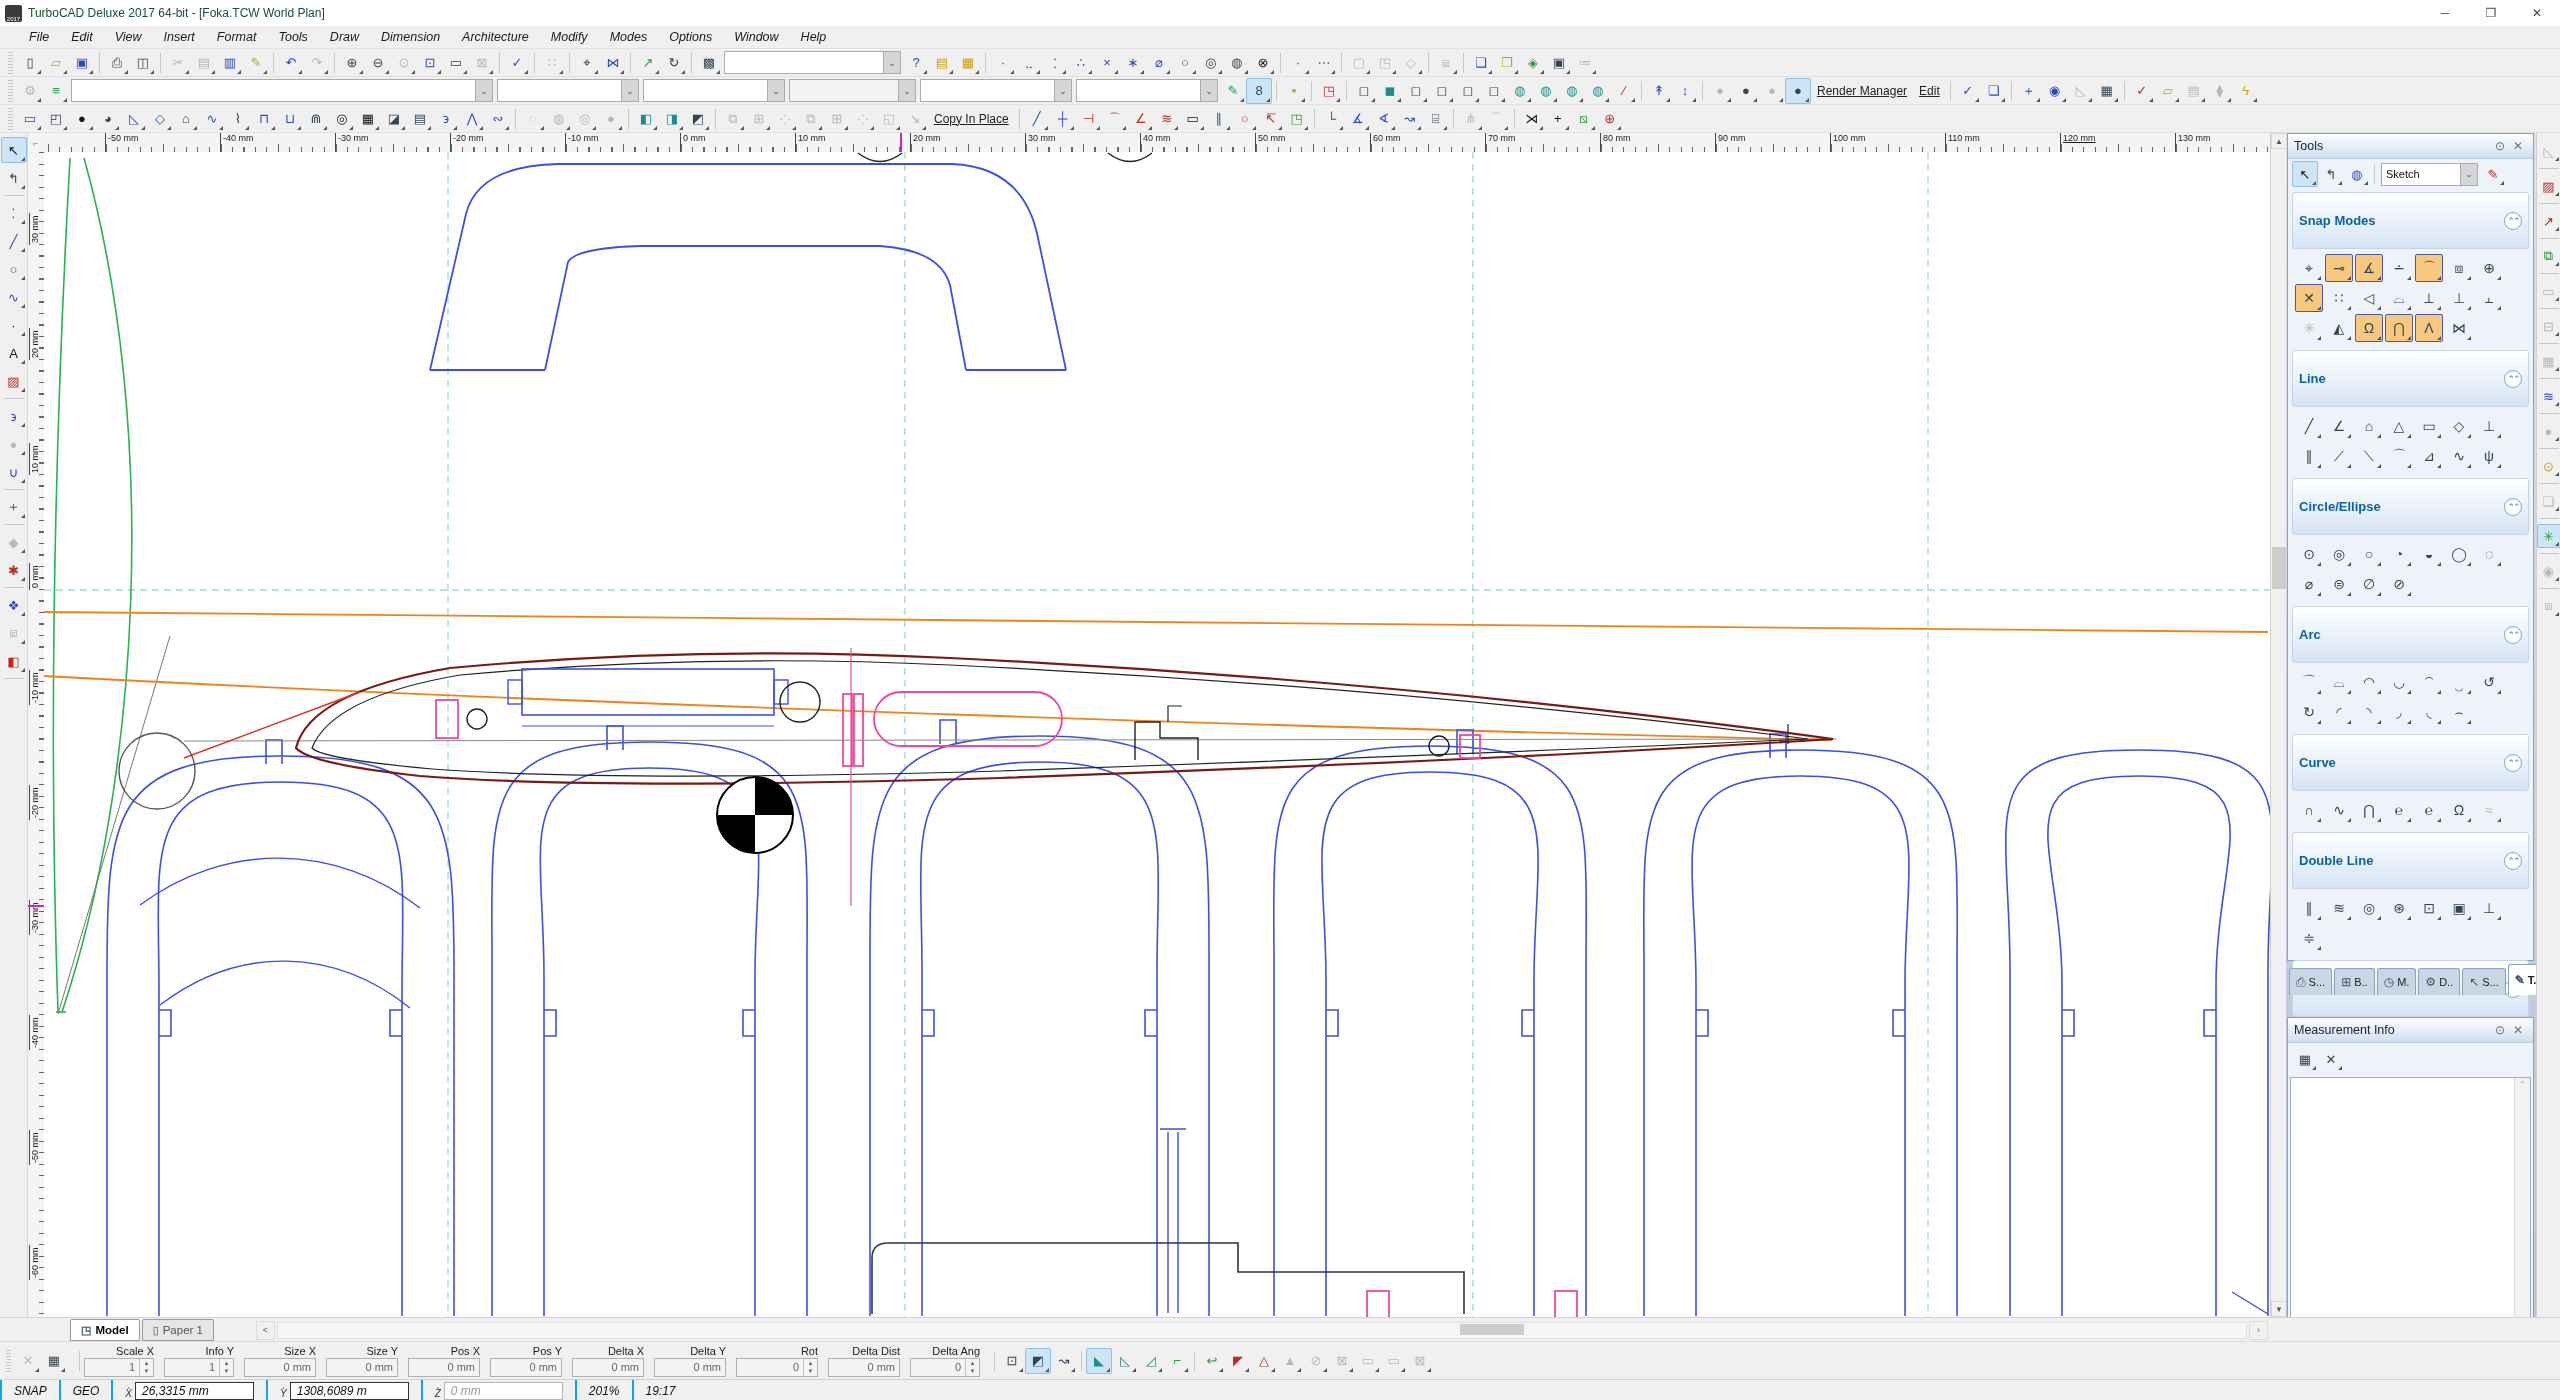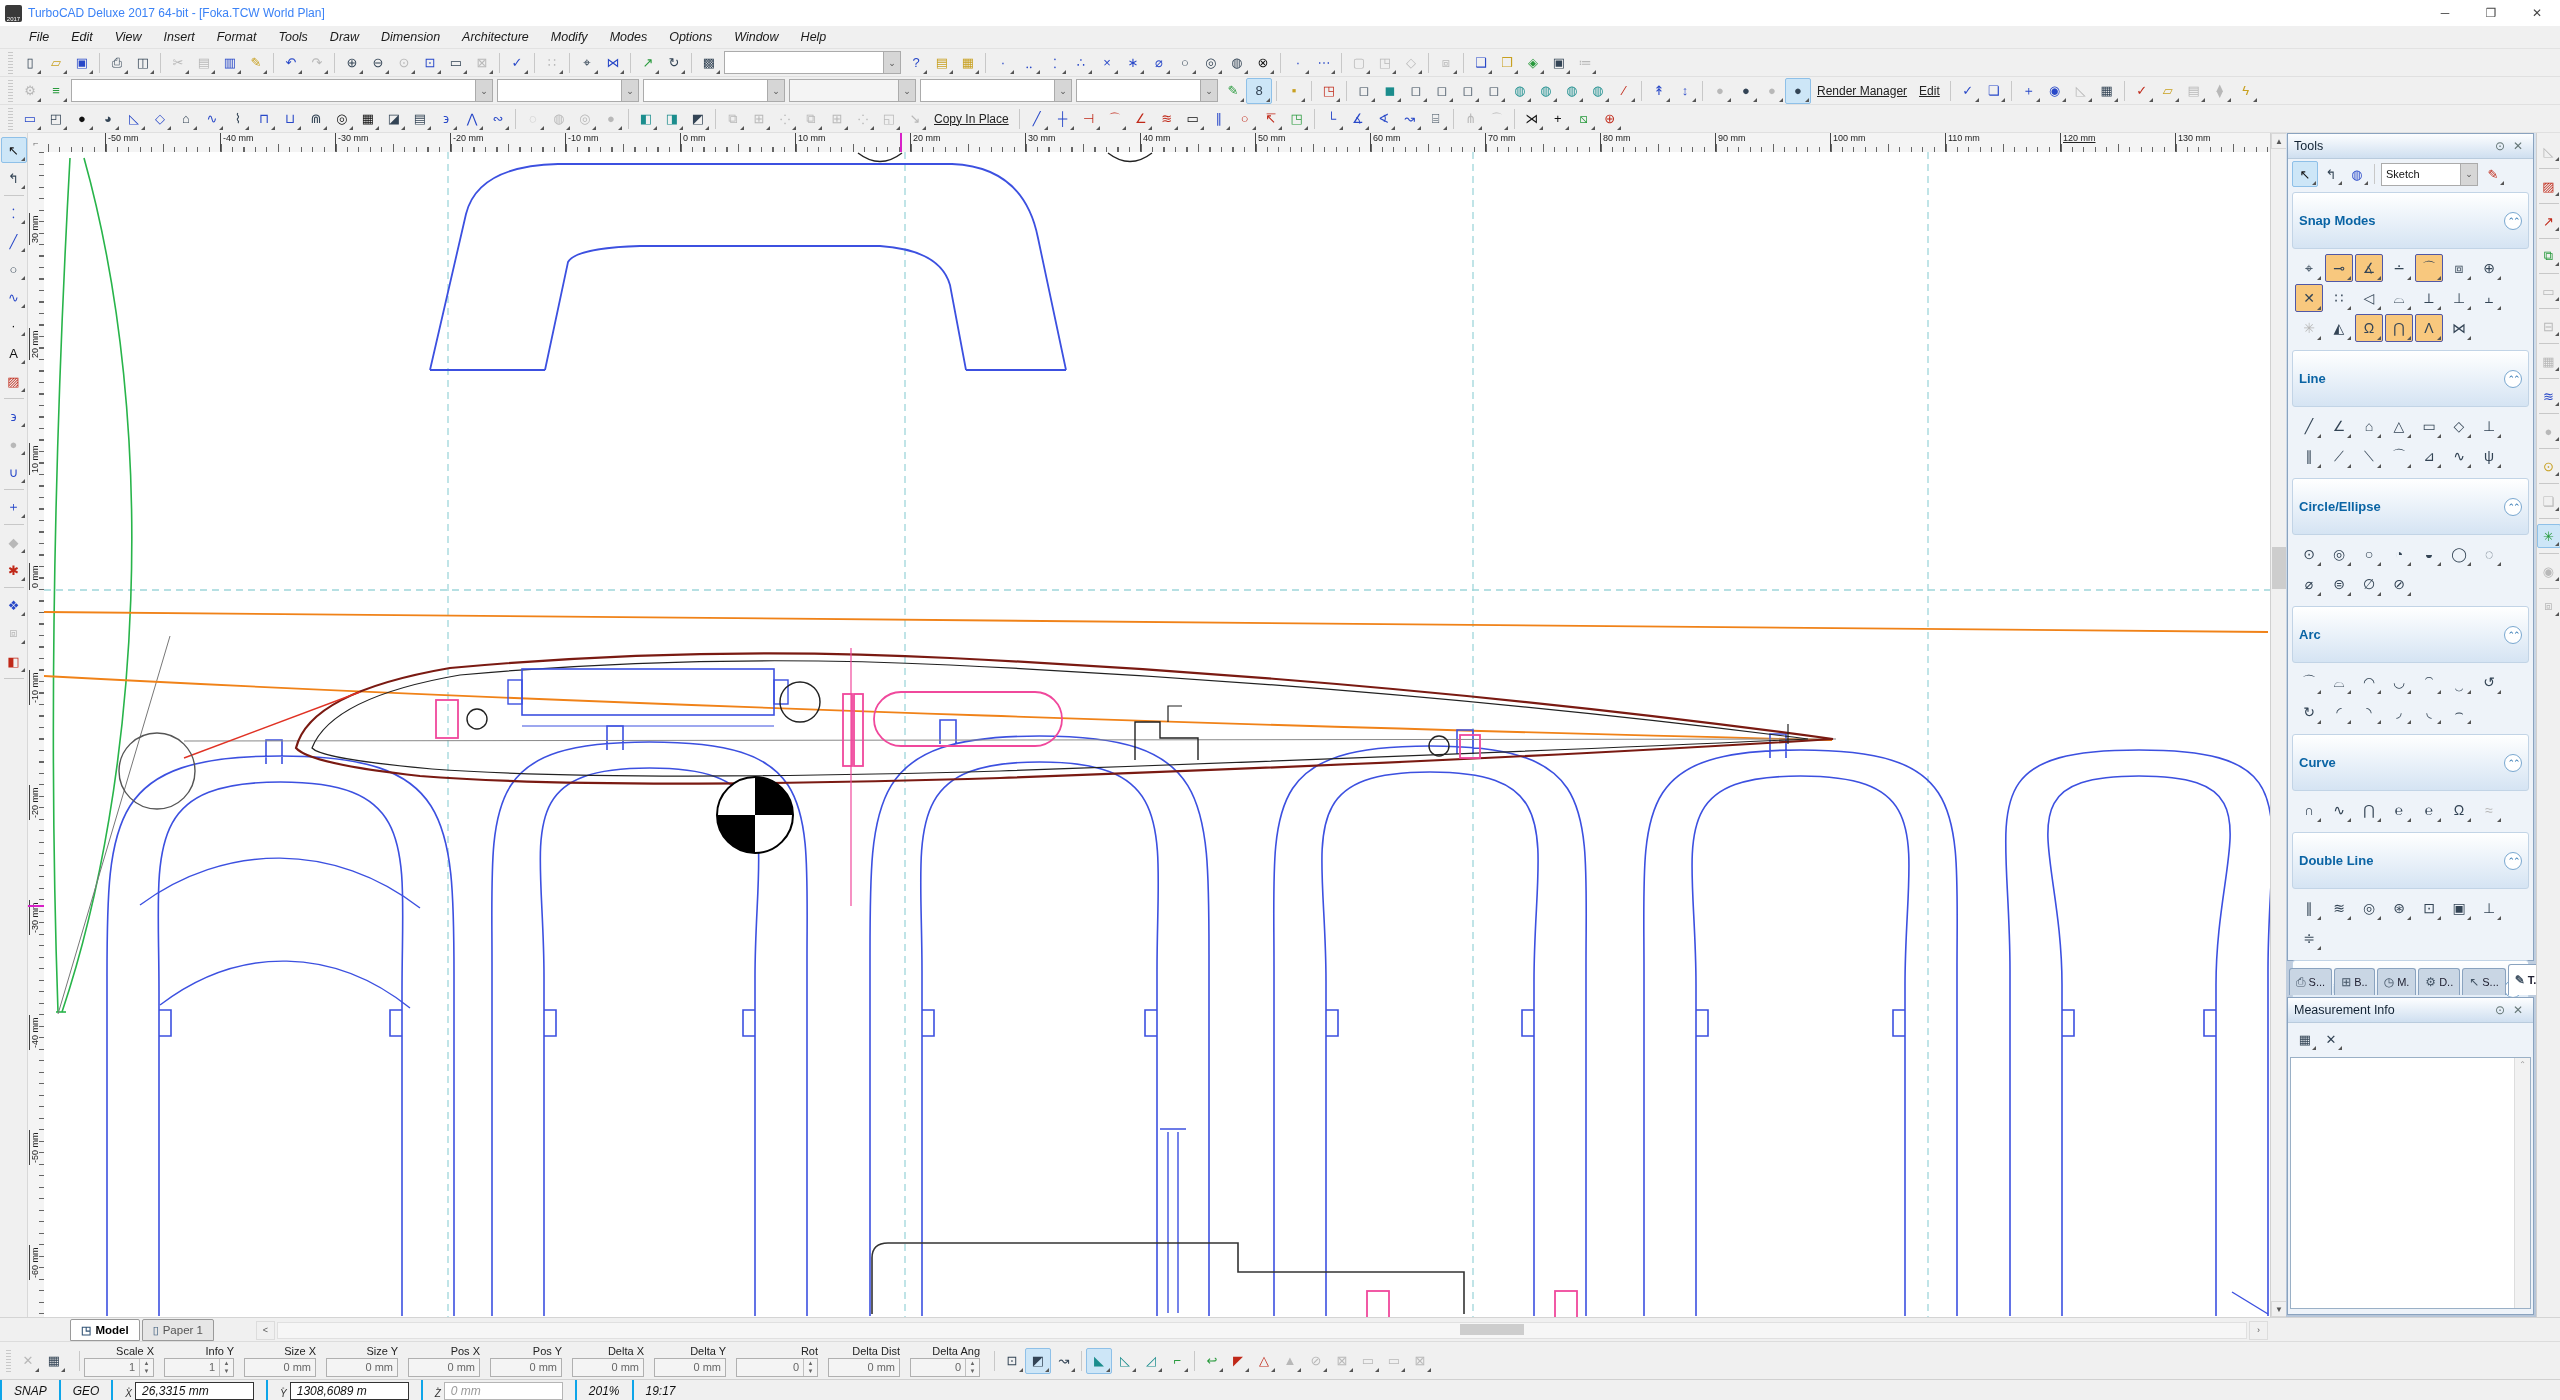--- a/index.html
+++ b/index.html
@@ -1,20 +1,20 @@
 <!DOCTYPE html>
 <html style="--drawing-blue: #3c50e0; --outline-dark-red: #7a1a12; --accent-red: #e03224; --orange: #f08218; --green: #28b44a; --pink: #f0489c; --construction-cyan: #9fd6da; --neutral-gray: #808080; --black: #000000; --ui-selection: #cde6f7; --snap-highlight: #f8c878; --panel-header-blue: #0a64a4;"><head>
 <meta charset="utf-8">
 <style>
   html,body{margin:0;padding:0;background:#e8e8e8;font-family:"Liberation Sans",sans-serif;}
   #app{position:relative;width:2560px;height:1400px;background:#fff;overflow:hidden;font-size:12px;color:#111;}
   
   #titlebar{position:absolute;left:0;top:0;width:2560px;height:26px;background:#fff;border-bottom:1px solid #d9d9d9;display:flex;align-items:center;}
   #appicon{width:17px;height:17px;margin:0 6px 0 5px;background:#3a3a3a;color:#fff;font-size:6px;display:flex;align-items:flex-end;justify-content:center;border-radius:2px;}
-  #title{font-size:12px;color:#3b82f6;}
+  #title{font-size:12px;color:#14532d;}
   #winbtns{margin-left:auto;display:flex;height:26px;}
   .winbtn{width:46px;height:26px;display:flex;align-items:center;justify-content:center;font-size:12px;color:#444;}
   
   #menubar{position:absolute;left:0;top:26px;width:2560px;height:23px;background:#f0f0f0;display:flex;align-items:center;padding-left:18px;box-sizing:border-box;border-bottom:1px solid #e2e2e2;}
   #menubar span{padding:3px 11px;color:#1a1a1a;font-size:12.5px;font-style:italic;}
   
   .tbar{position:absolute;left:0;width:2560px;height:28px;background:#f0f0f0;display:flex;align-items:center;padding-left:8px;box-sizing:border-box;border-bottom:1px solid #e0e0e0;}
   #tbar1{top:49px}#tbar2{top:77px}#tbar3{top:105px}
   .tbi{width:24px;height:24px;display:flex;align-items:center;justify-content:center;font-size:13px;color:#345;flex:none;border:1px solid transparent;border-radius:2px;position:relative;}
   .tbi.a{background:#cde6f7;border-color:#8ec0e8;}
@@ -1158,21 +1158,21 @@
         <div class="ptab">
           <span class="g">↖</span>
           <span>S...</span>
         </div>
         <div class="ptab on">
           <span class="g">✎</span>
           <span>T...</span>
         </div>
       </div>
 
-    <div class="panel" id="measpanel" style="top:864px;height:318px;">
+    <div class="panel" id="measpanel" style="top:884px;height:318px;">
       <div class="phead">
         <span class="ptitle">Measurement Info</span>
         <span class="pbtn">⊙</span>
         <span class="pbtn">✕</span>
       </div>
       <div class="mbar">
           <div class="tbi corner">
             <span>▦</span>
           </div>
           <div class="tbi corner">

